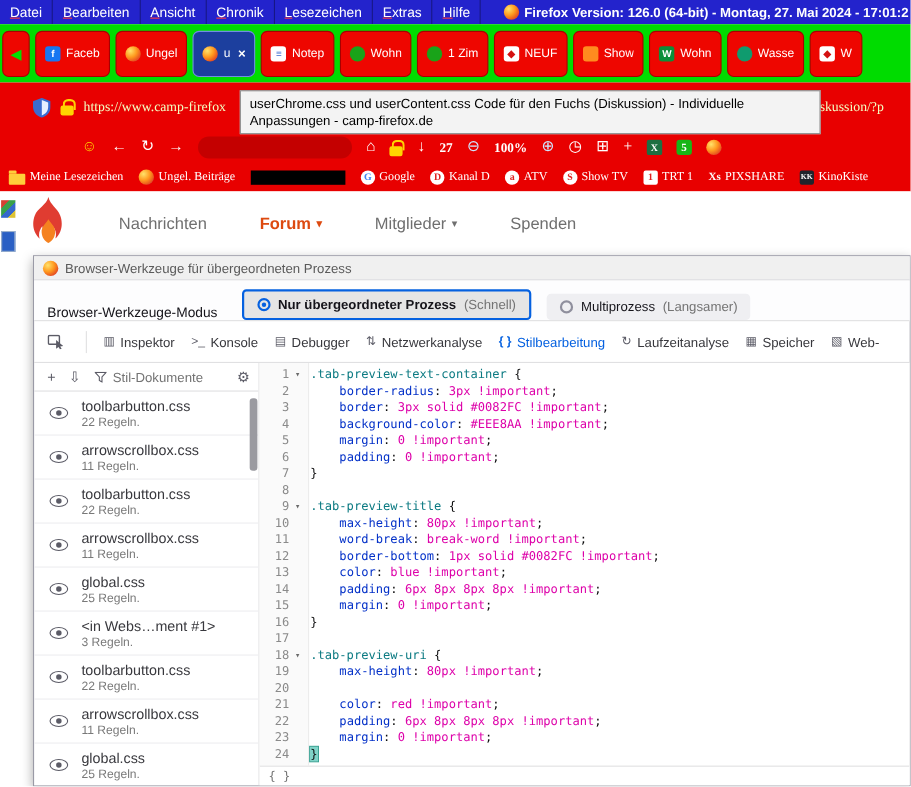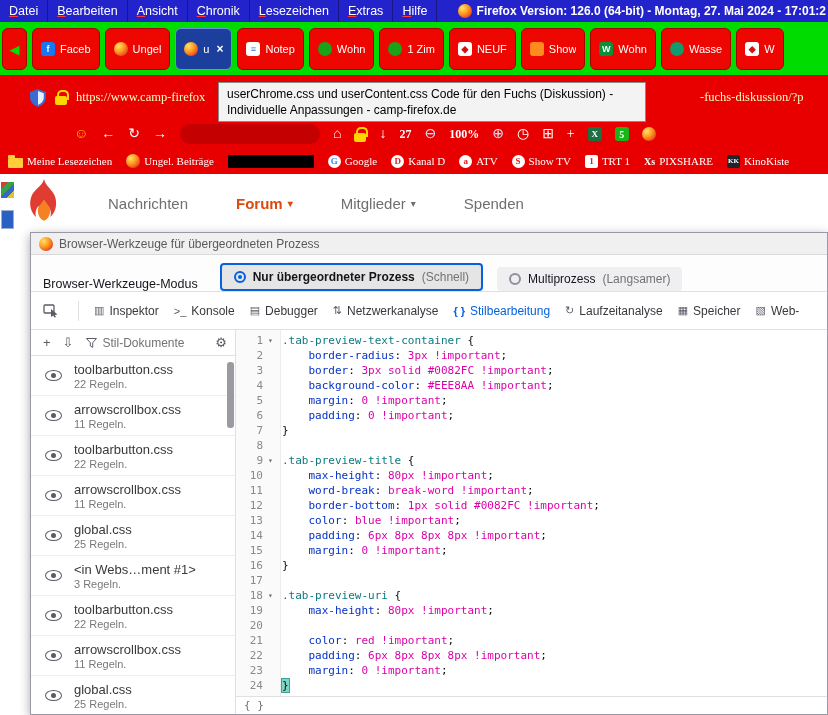--- a/index.html
+++ b/index.html
@@ -142,21 +142,21 @@
   .ln-text{white-space:pre;color:#0c0c0d;padding-left:4px;}
   .tok-sel{color:#0b7a82;}
   .tok-prop{color:#0431c8;}
   .tok-val{color:#dd00a9;}
   .tok-hl{background:#7fd4c8;outline:1px solid #3aa394;}
   .se-footer{position:absolute;left:0;right:0;bottom:0;height:18px;border-top:1px solid #e0e0e2;
              background:#fff;display:flex;align-items:center;padding-left:8px;z-index:2;
              font-family:"DejaVu Sans Mono",monospace;font-size:11px;color:#737373;}
 
   
-  .tooltip{position:absolute;top:82px;left:218px;width:428px;background:#f3f3f3;
+  .tooltip{position:absolute;top:82px;left:218px;width:528px;background:#f3f3f3;
            border:1px solid #8a8a8a;padding:3px 8px;font-size:12px;line-height:16px;
            color:#000;z-index:40;}
 </style>
 </head>
 <body>
 
 <div class="screen">
 
   <div class="menu-bar">
     <span class="menu-item">Datei</span>

